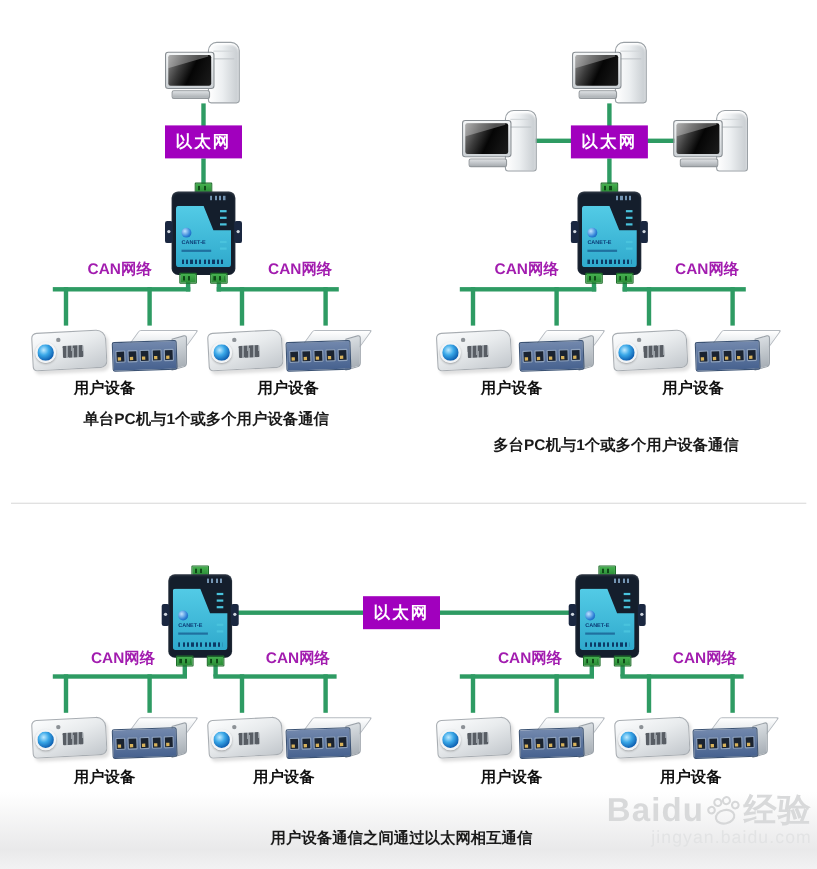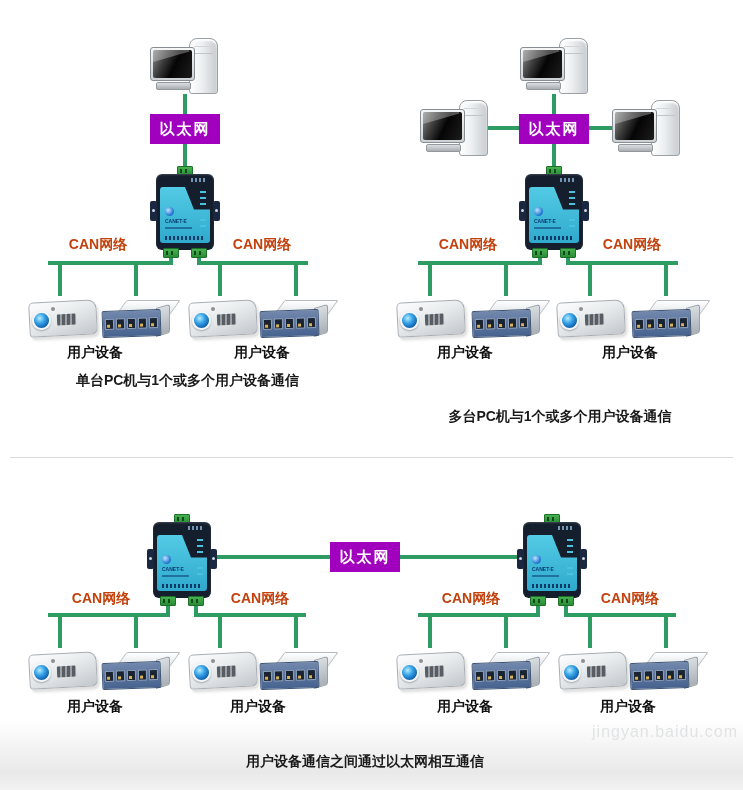--- a/index.html
+++ b/index.html
@@ -9,21 +9,21 @@
 
   
   .gl{position:absolute;background:#2E9B63;}
 
   
   .ethbox{position:absolute;width:70px;height:30px;background:#A100BE;color:#fff;
           display:flex;align-items:center;justify-content:center;
           font-size:15px;font-weight:bold;letter-spacing:2px;z-index:3;}
 
   
-  .canlab{position:absolute;width:80px;text-align:center;font-size:14px;font-weight:bold;color:#c2410c;}
+  .canlab{position:absolute;width:80px;text-align:right;font-size:14px;font-weight:bold;color:#a21caf;}
   .devlab{position:absolute;width:88px;text-align:center;font-size:14px;font-weight:bold;color:#111;}
   .caption{position:absolute;text-align:center;font-size:14px;font-weight:bold;color:#1a1a1a;}
 
   
   .pc{position:absolute;width:70px;height:58px;z-index:2;}
   .pc-t{position:absolute;right:2px;top:0;width:27px;height:54px;
         background:linear-gradient(90deg,#ffffff 0%,#eceff1 45%,#c7ccd0 100%);
         border:1px solid #9aa0a5;border-radius:8px 8px 3px 3px;
         box-shadow:inset 0 2px 2px #fff;}
   .pc-t::after{content:"";position:absolute;left:4px;top:7px;right:4px;height:6px;
@@ -295,21 +295,21 @@
           <i class="pt"></i>
           <i class="pt"></i>
           <i class="pt"></i>
           <i class="pt"></i>
           <i class="pt"></i>
         </div>
     </div>
 
     <div class="devlab" style="left:421px;top:344px"><span>用户设备</span></div>
     <div class="devlab" style="left:586px;top:344px"><span>用户设备</span></div>
-    <div class="caption" style="left:390px;top:408px;width:340px"><span>多台PC机与1个或多个用户设备通信</span></div>
+    <div class="caption" style="left:390px;top:396px;width:340px"><span>多台PC机与1个或多个用户设备通信</span></div>
   </div>
 
   <div>
     <div class="cv" style="left:153px;top:514px">
       <i class="tm tt"></i>
       <div class="cvb">
         <i class="ear el"></i>
         <i class="ear er"></i>
         <i class="cvg"></i>
         <div class="cvp">
@@ -450,15 +450,28 @@
 
     <div class="devlab" style="left:51px;top:698px"><span>用户设备</span></div>
     <div class="devlab" style="left:214px;top:698px"><span>用户设备</span></div>
     <div class="devlab" style="left:421px;top:698px"><span>用户设备</span></div>
     <div class="devlab" style="left:584px;top:698px"><span>用户设备</span></div>
 
     <div class="caption" style="left:115px;top:753px;width:500px"><span>用户设备通信之间通过以太网相互通信</span></div>
   </div>
 
   <div class="wm">
+    <div class="wm-brand">
+      <span>Baidu</span>
+      <svg class="wm-paw" viewBox="0 0 34 28">
+        <g fill="none" stroke="#d6d7d8" stroke-width="2">
+          <ellipse cx="17" cy="20" rx="9" ry="6.5"></ellipse>
+          <circle cx="5.5" cy="11" r="3.2"></circle>
+          <circle cx="13" cy="5" r="3.4"></circle>
+          <circle cx="21.5" cy="5" r="3.4"></circle>
+          <circle cx="29" cy="11" r="3.2"></circle>
+        </g>
+      </svg>
+      <span>经验</span>
+    </div>
     <div class="wm-url"><span>jingyan.baidu.com</span></div>
   </div>
 </div>
 
 </body></html>

